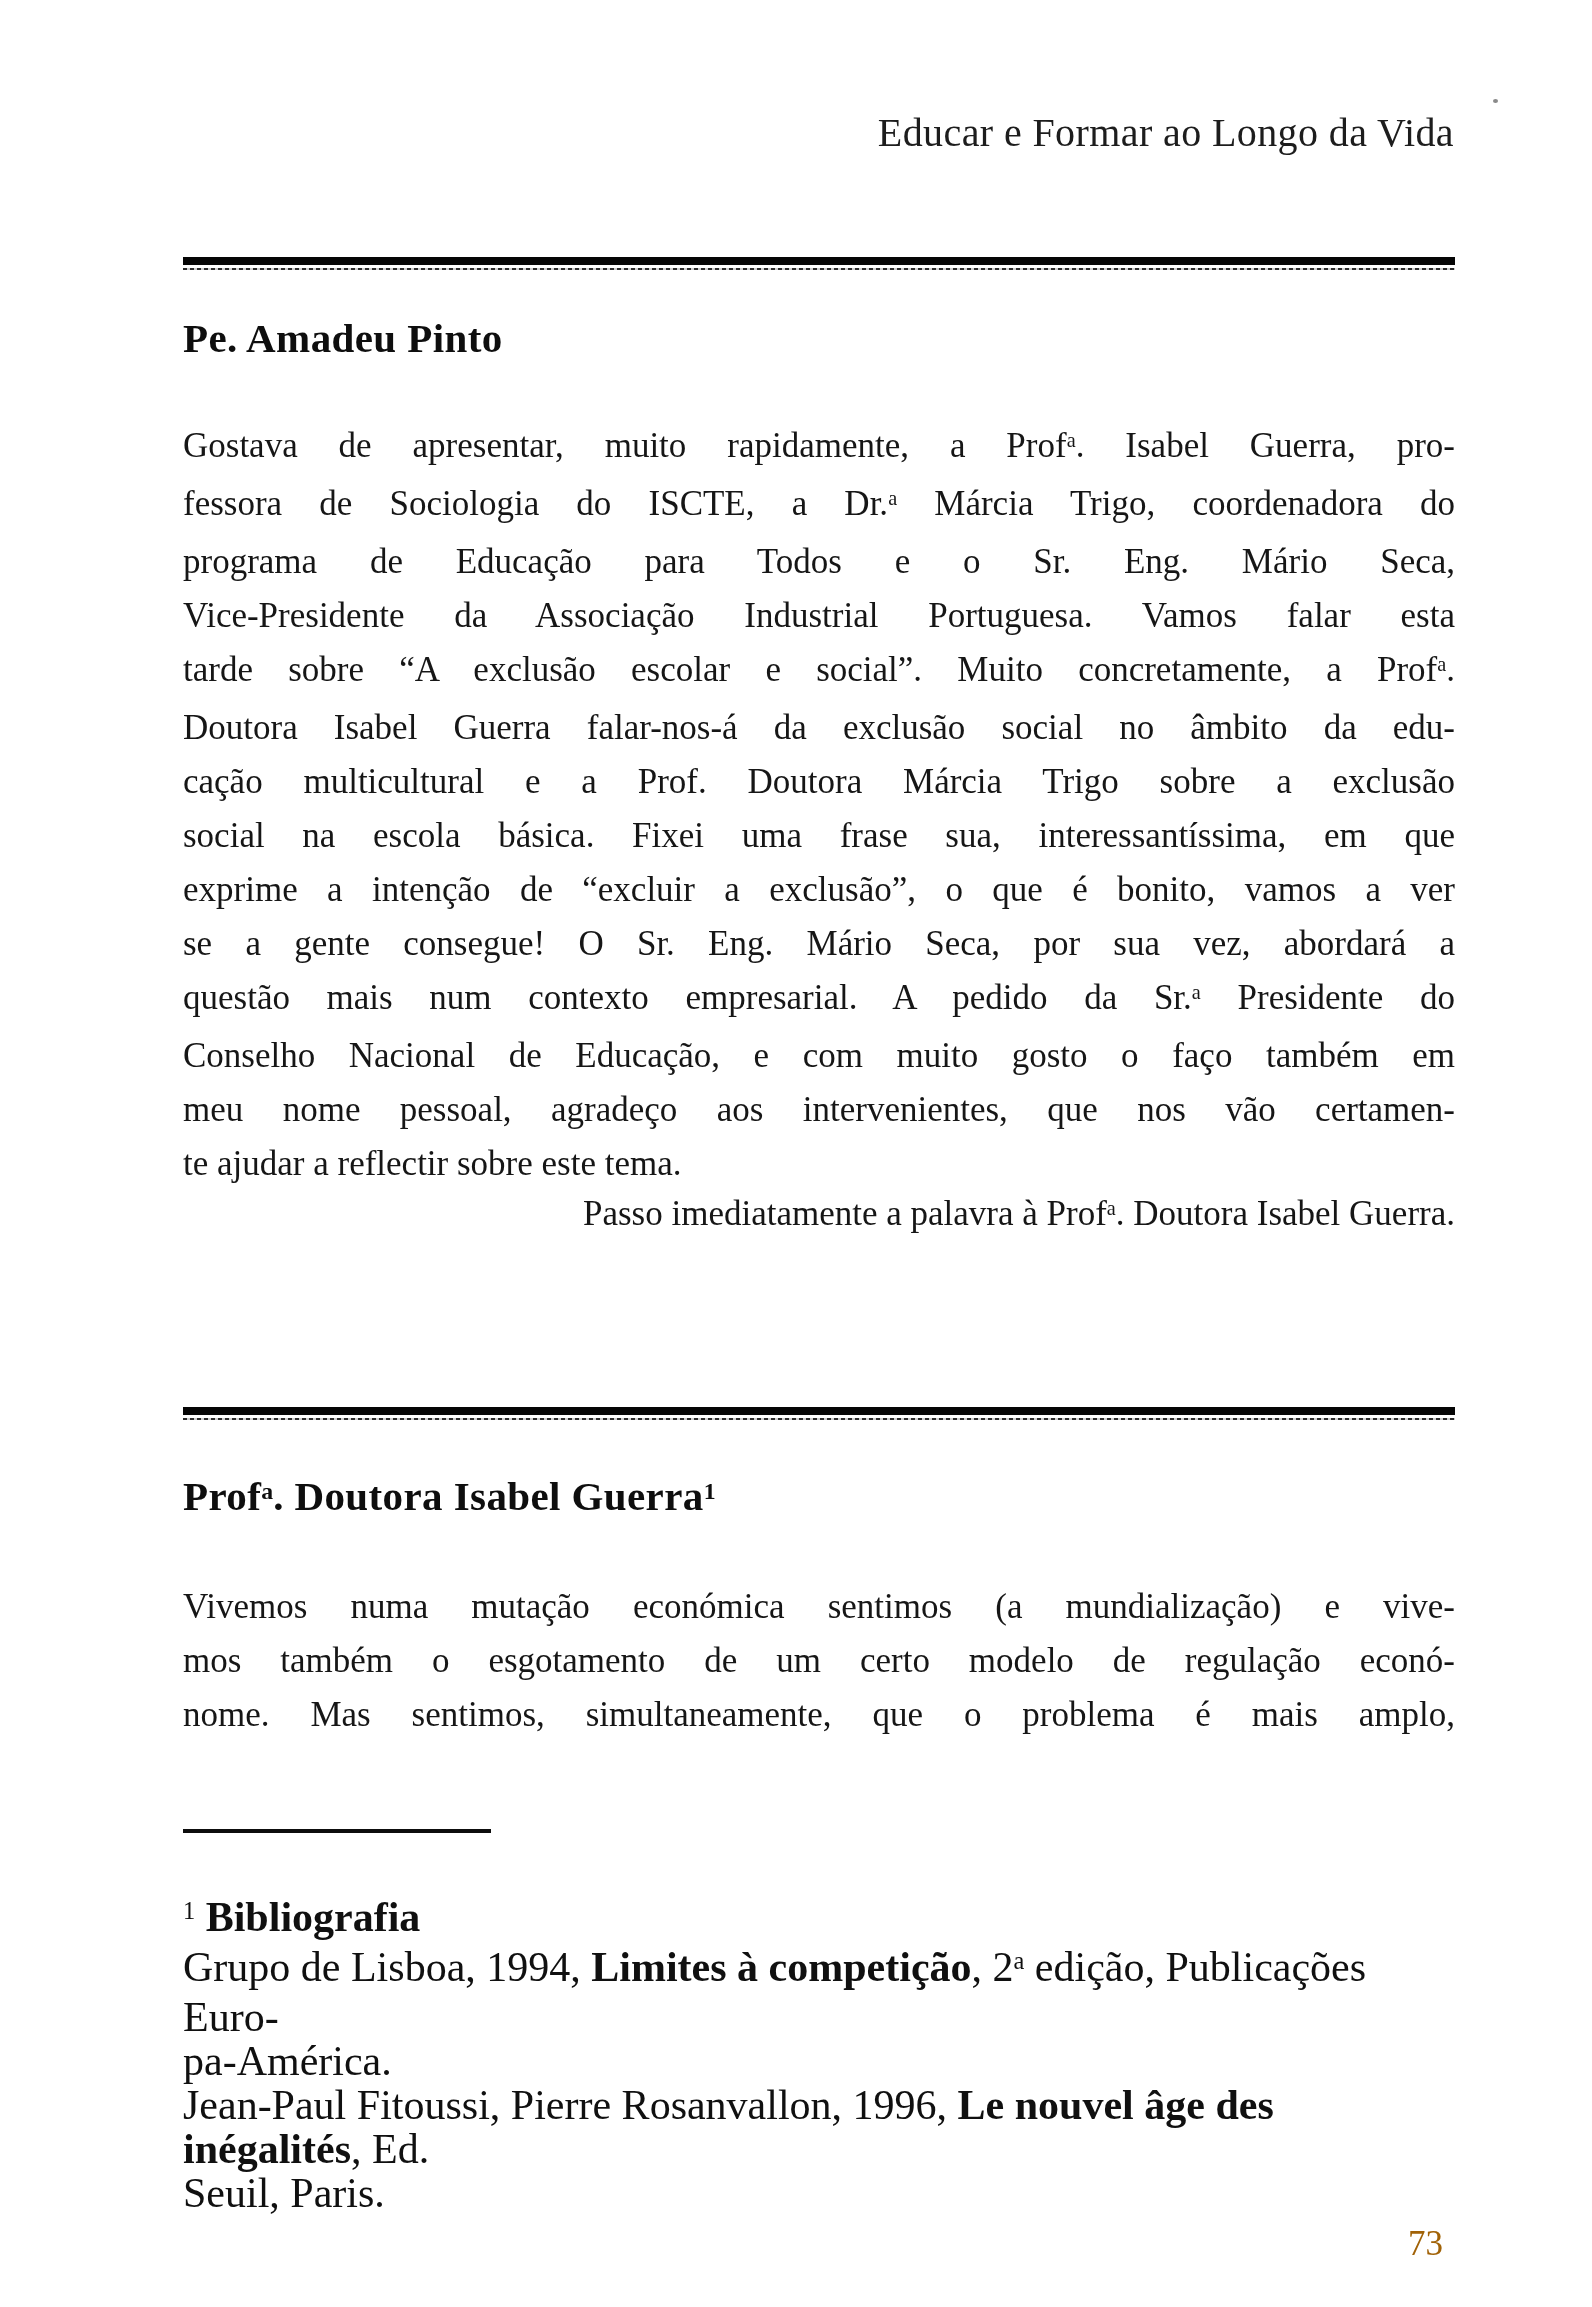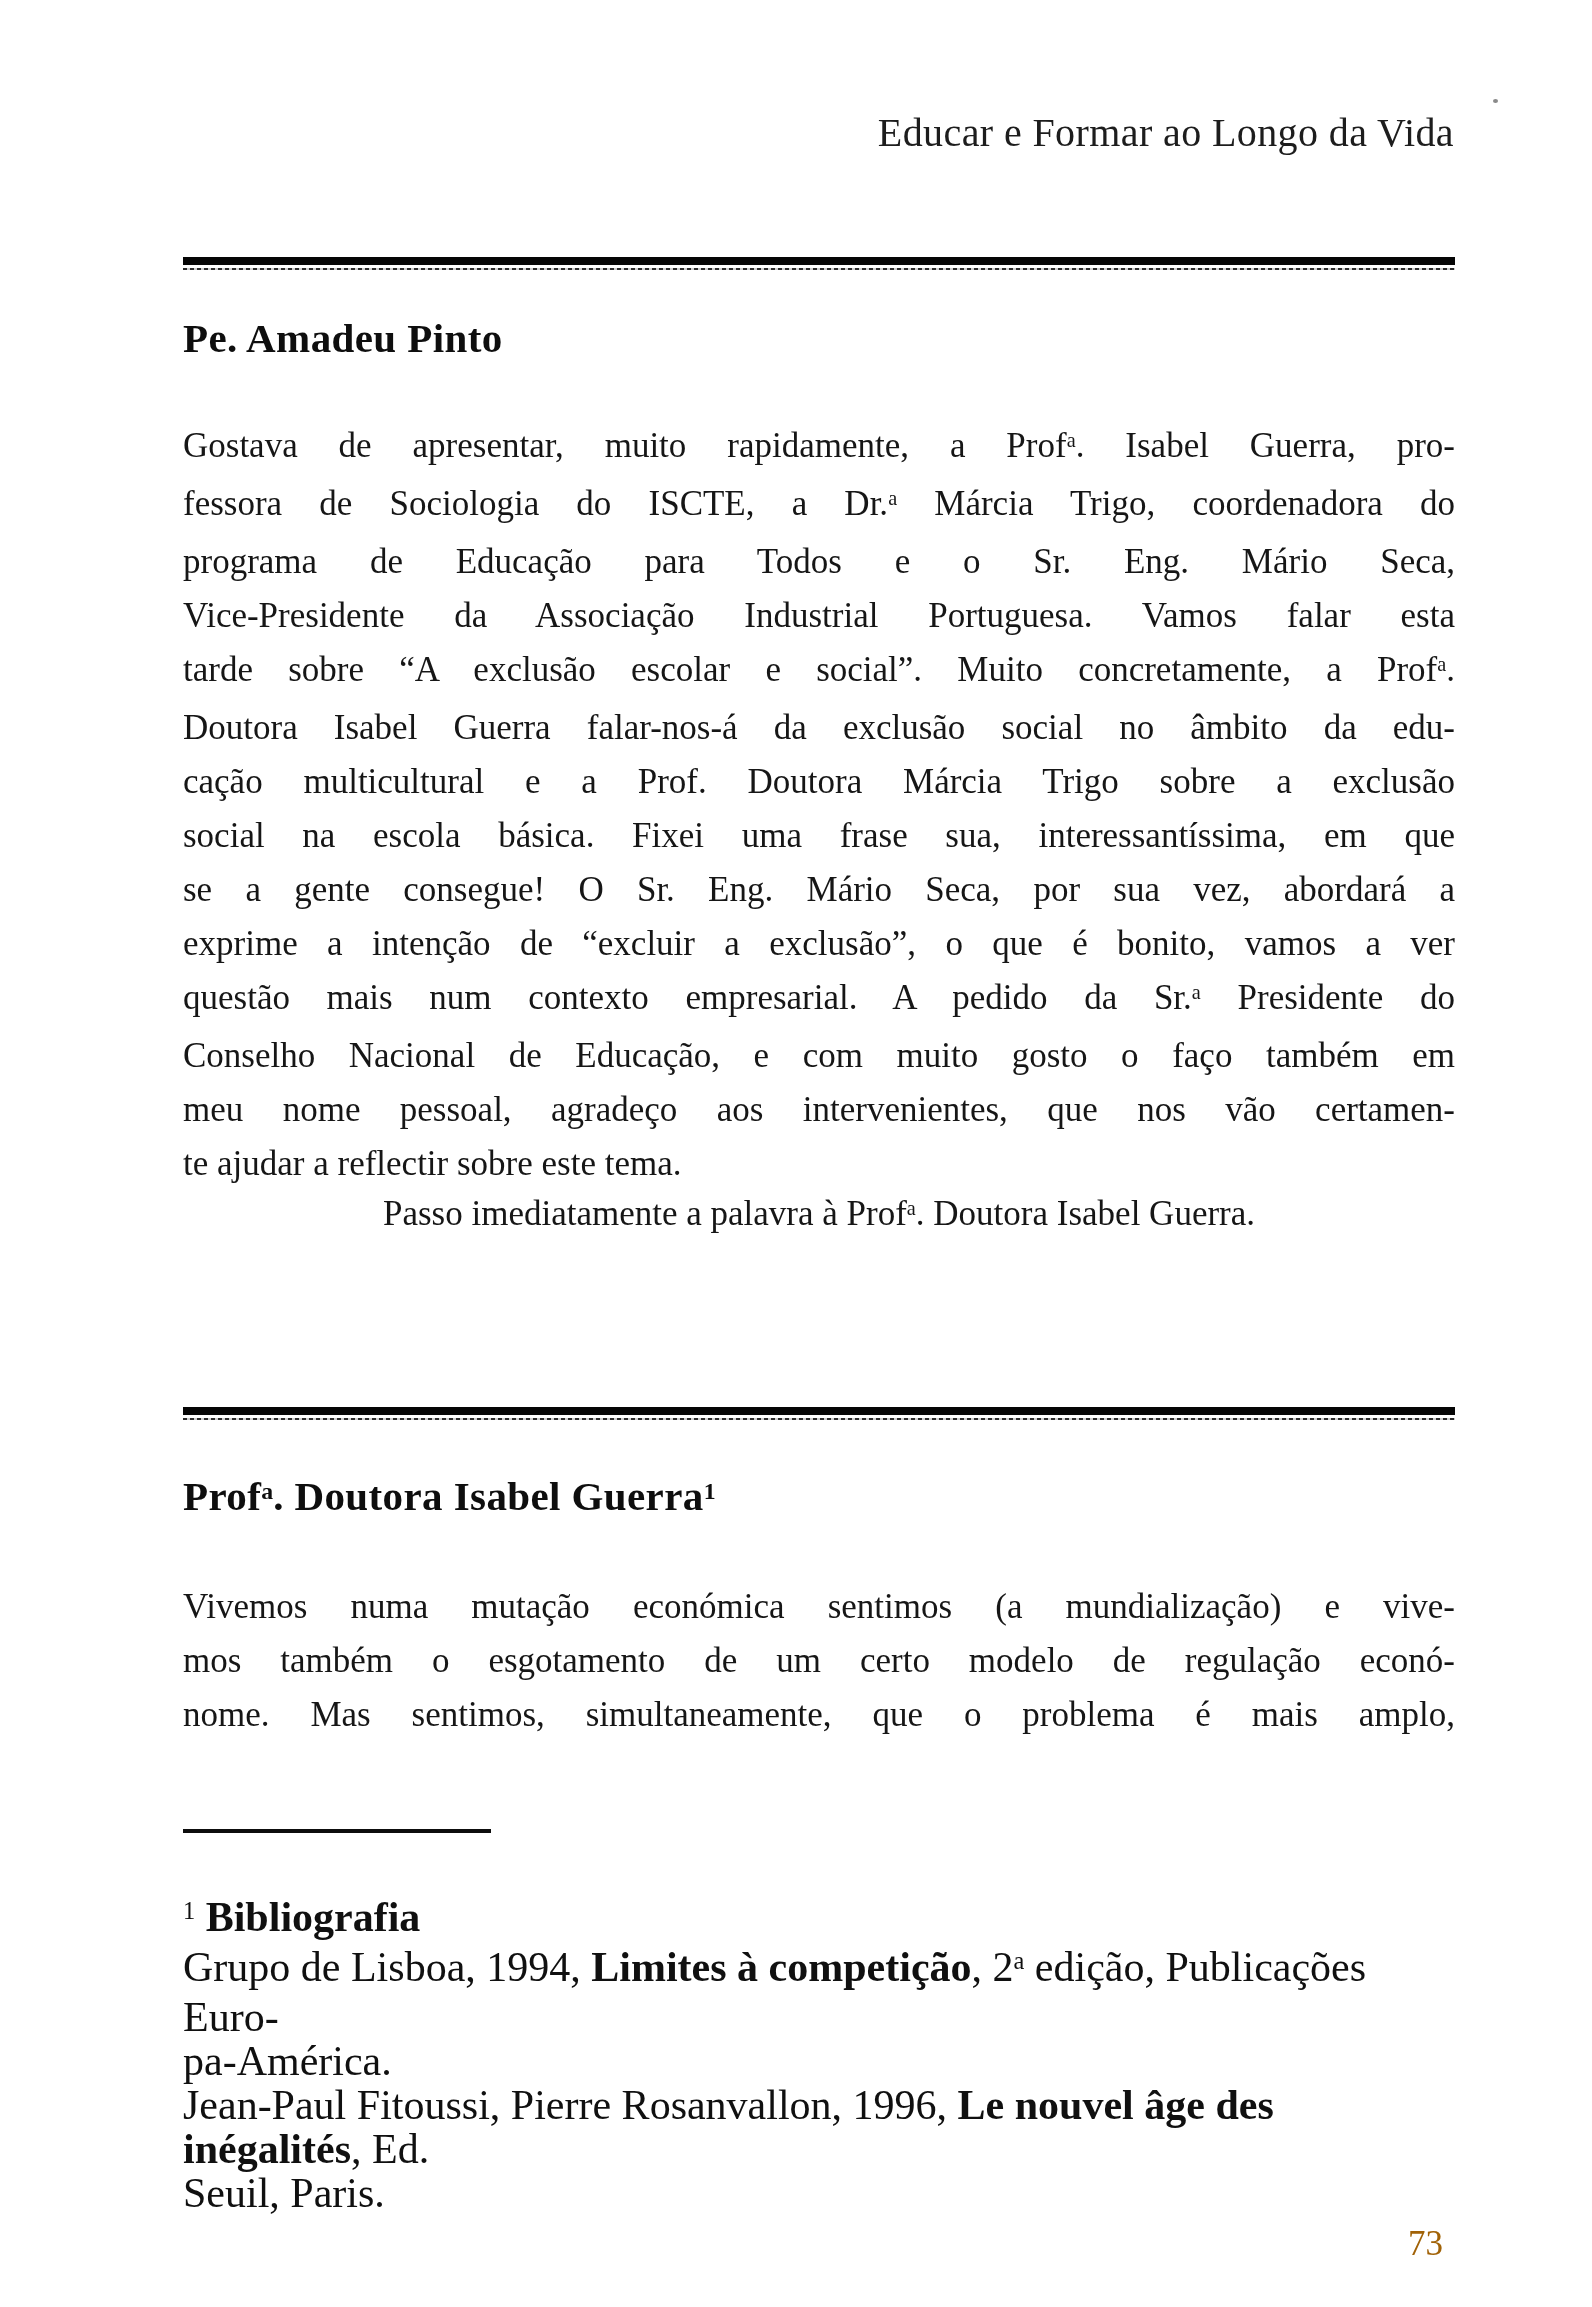--- a/index.html
+++ b/index.html
@@ -39,21 +39,21 @@
   .heading-2{top:1438px;}
   .para{
     position:absolute;left:183px;width:1272px;
     font-size:35px;line-height:54px;color:#161616;
   }
   .para-1{top:419px;}
   .para-2{top:1187px;}
   .para-3{top:1580px;}
   .para .line{text-align:justify;text-align-last:justify;}
   .para .line.flush{text-align-last:left;}
-  .single-line{text-align:center;}
+  .single-line{text-align:right;}
   .fn-rule{
     position:absolute;left:183px;top:1829px;width:308px;height:3.5px;
     background:#0d0d0d;
   }
   .footnote{
     position:absolute;left:183px;top:1895px;width:1272px;
     font-size:42px;line-height:44px;color:#101010;
   }
   .footnote .line{text-align:left;text-align-last:left;}
   .sup{
@@ -84,22 +84,22 @@
     <h2 class="heading heading-1"><span>Pe. Amadeu Pinto</span></h2>
     <div class="para para-1">
         <div class="line"><span>Gostava de apresentar, muito rapidamente, a Prof</span><span class="sup">a</span><span>. Isabel Guerra, pro-</span></div>
         <div class="line"><span>fessora de Sociologia do ISCTE, a Dr.</span><span class="sup">a</span><span> Márcia Trigo, coordenadora do</span></div>
         <div class="line"><span>programa de Educação para Todos e o Sr. Eng. Mário Seca,</span></div>
         <div class="line"><span>Vice-Presidente da Associação Industrial Portuguesa. Vamos falar esta</span></div>
         <div class="line"><span>tarde sobre “A exclusão escolar e social”. Muito concretamente, a Prof</span><span class="sup">a</span><span>.</span></div>
         <div class="line"><span>Doutora Isabel Guerra falar-nos-á da exclusão social no âmbito da edu-</span></div>
         <div class="line"><span>cação multicultural e a Prof. Doutora Márcia Trigo sobre a exclusão</span></div>
         <div class="line"><span>social na escola básica. Fixei uma frase sua, interessantíssima, em que</span></div>
+        <div class="line"><span>exprime a intenção de “excluir a exclusão”, o que é bonito, vamos a ver</span></div>
         <div class="line"><span>se a gente consegue! O Sr. Eng. Mário Seca, por sua vez, abordará a</span></div>
-        <div class="line"><span>exprime a intenção de “excluir a exclusão”, o que é bonito, vamos a ver</span></div>
         <div class="line"><span>questão mais num contexto empresarial. A pedido da Sr.</span><span class="sup">a</span><span> Presidente do</span></div>
         <div class="line"><span>Conselho Nacional de Educação, e com muito gosto o faço também em</span></div>
         <div class="line"><span>meu nome pessoal, agradeço aos intervenientes, que nos vão certamen-</span></div>
         <div class="line flush"><span>te ajudar a reflectir sobre este tema.</span></div>
       </div>
     <div class="para para-2 single-line"><span>Passo imediatamente a palavra à Prof</span><span class="sup">a</span><span>. Doutora Isabel Guerra.</span></div>
   </section>
 
   <section>
     <div class="rule rule-2">

